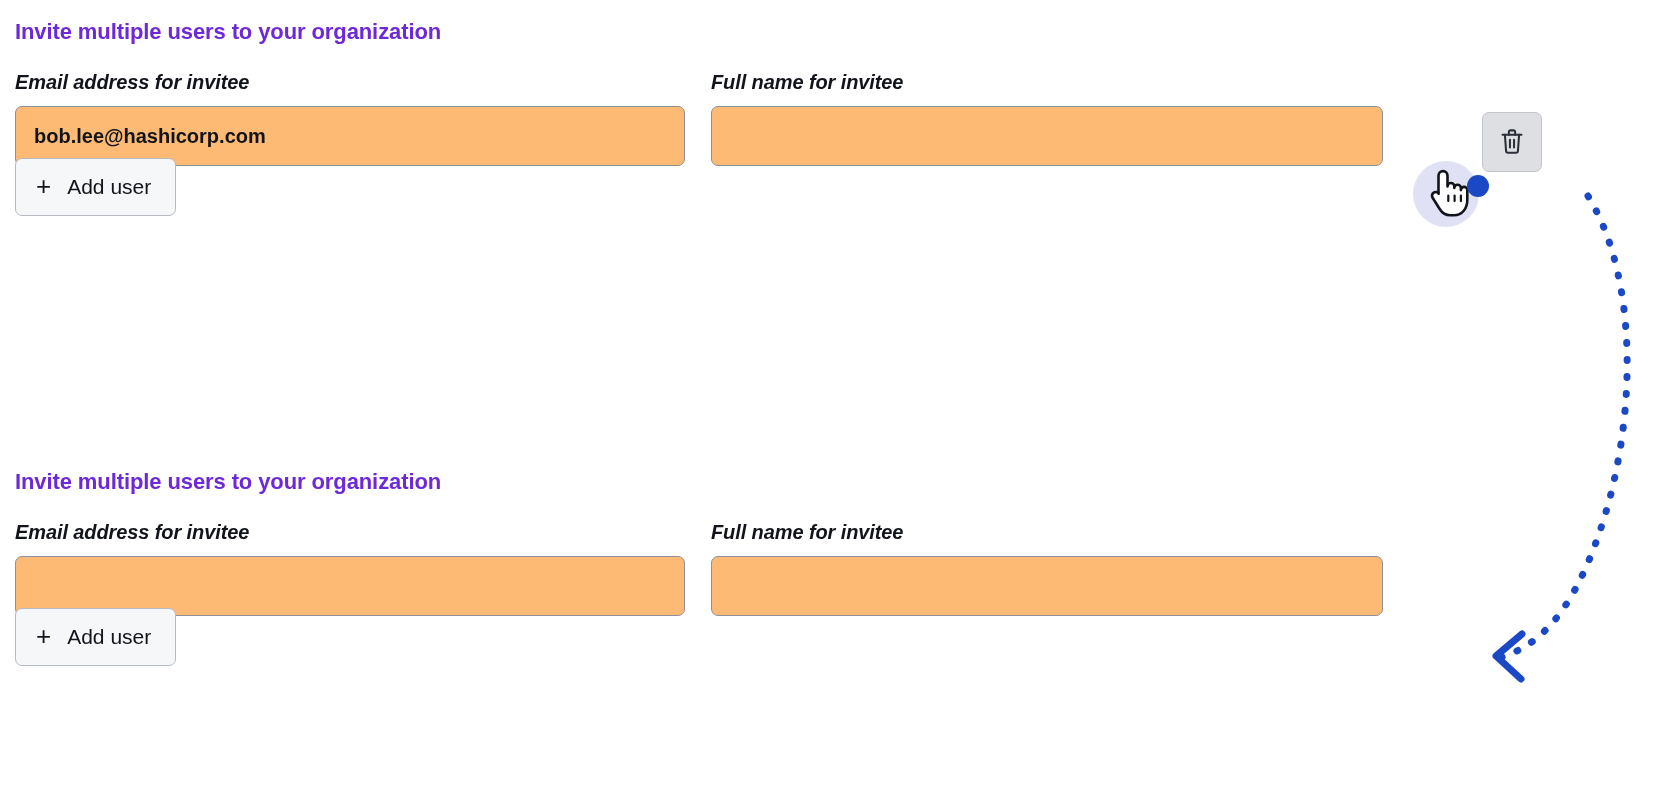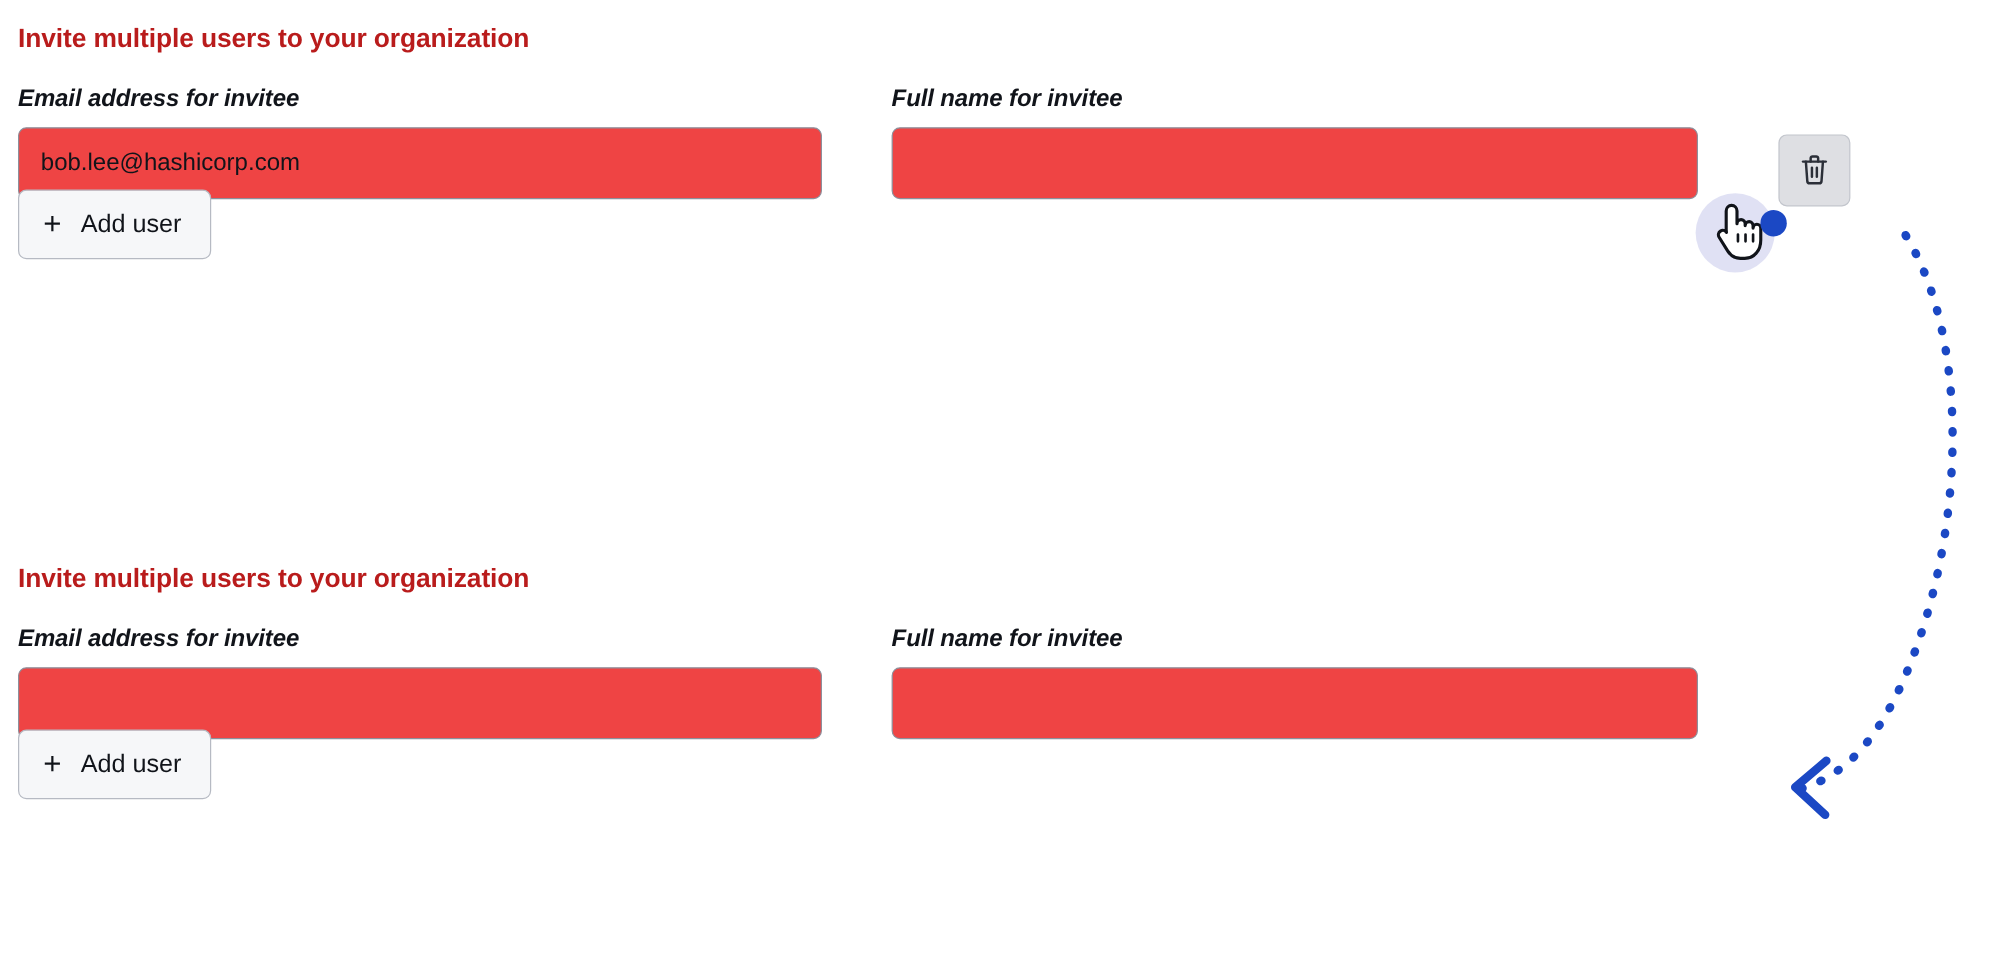--- a/index.html
+++ b/index.html
@@ -28,60 +28,61 @@
     left: 15px;
     width: 1600px;
   }
   #section-1 { top: 18px; }
   #section-2 { top: 468px; }
 
   .section-title {
     font-size: 22px;
     font-weight: bold;
     letter-spacing: -0.1px;
-    color: #b91c1c;
+    color: #6d28d9;
     margin: 0 0 24px 0;
     line-height: 28px;
   }
 
   .field-row {
     position: relative;
     height: 72px;
   }
 
   .field {
     position: absolute;
     top: 0;
   }
   .field-email  { left: 0px;   width: 670px; }
-  .field-name   { left: 728px; width: 672px; }
+  .field-name   { left: 696px; width: 672px; }
 
   .field-label {
     display: block;
     font-size: 20px;
     font-weight: bold;
     color: #11141a;
     line-height: 24px;
     margin-bottom: 12px;
     letter-spacing: -0.1px;
     font-style: italic;
   }
 
   .field-input {
     display: block;
     width: 100%;
     height: 60px;
     padding: 0 18px;
     font-size: 20px;
     font-family: "Liberation Sans", "DejaVu Sans", sans-serif;
     color: #11141a;
-    background: #ef4444;
+    background: #fdba74;
     border: 1.5px solid #8c909c;
     border-radius: 7px;
     outline: none;
+    font-weight: bold;
   }
   .field-input::placeholder { color: #9aa0ab; }
 
   
   .delete-btn {
     position: absolute;
     left: 1467px;
     top: 42px;
     width: 60px;
     height: 60px;

